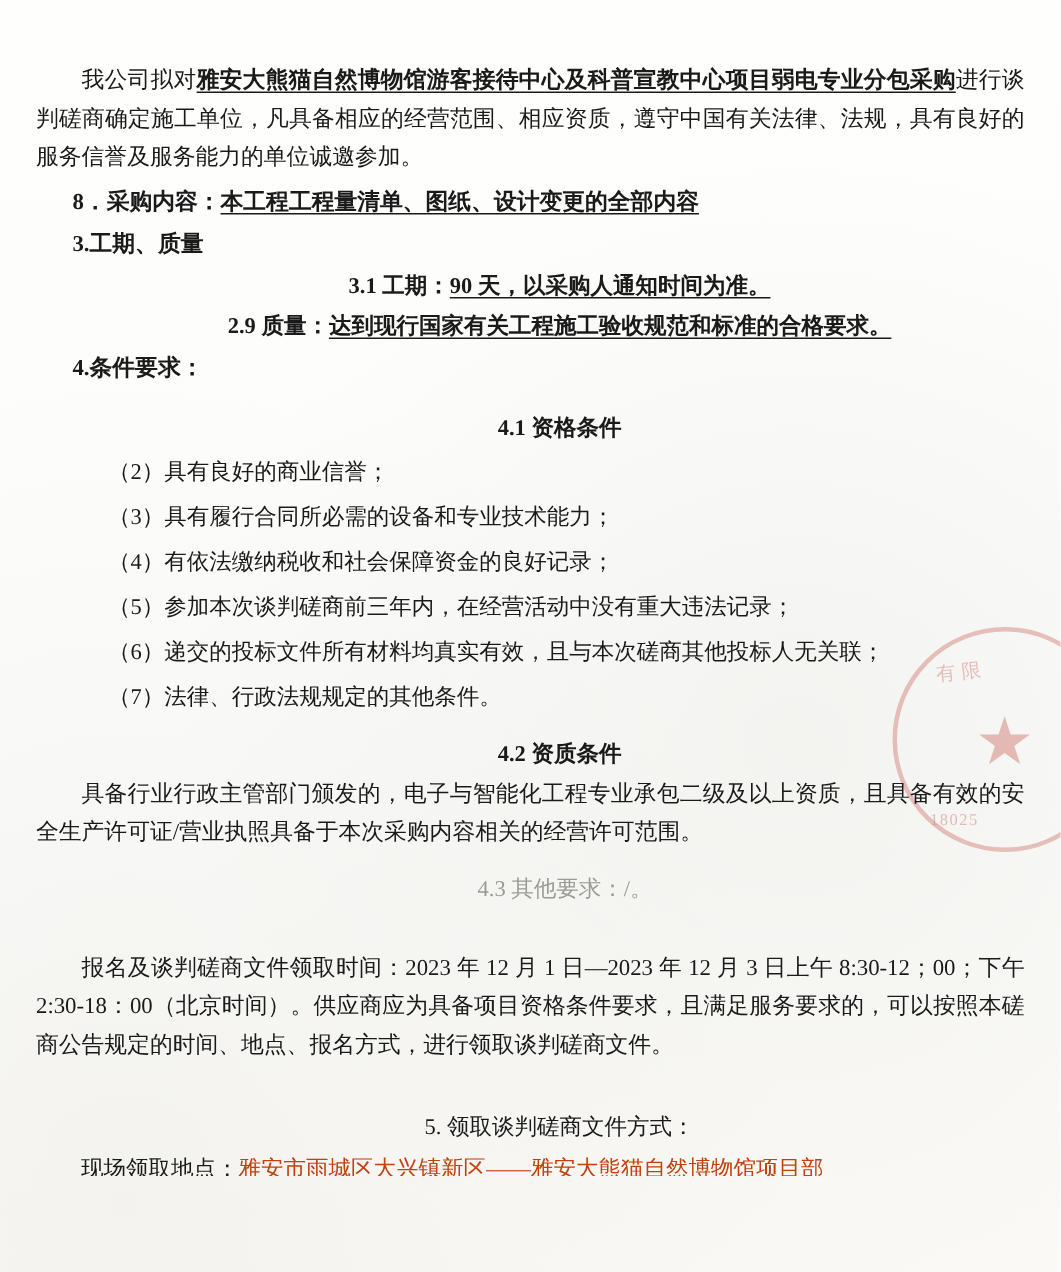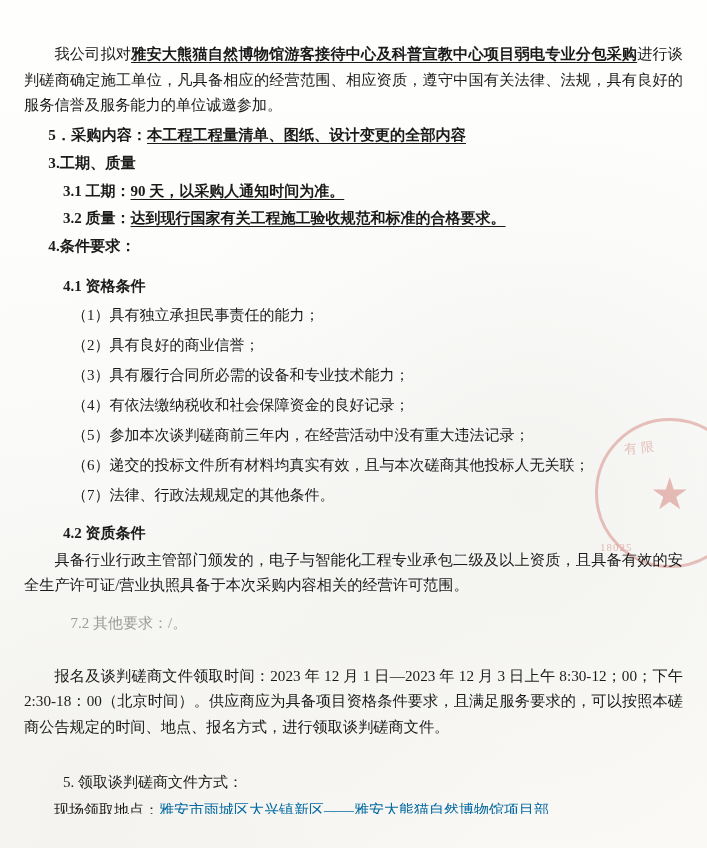--- a/index.html
+++ b/index.html
@@ -56,32 +56,33 @@
     font-weight: 700;
     margin: 2px 0 2px 0;
   }
   .lvl1 { padding-left: 1.6em; }
   .lvl2 { padding-left: 2.6em; }
   .lvl3 { padding-left: 3.1em; }
   .sub {
     font-size: 15px;
     line-height: 26px;
     margin: 1px 0;
+    text-align: center;
   }
   .sub.b { font-weight: 700; }
   .item {
     font-size: 15px;
     line-height: 30px;
     padding-left: 3.2em;
   }
   .faded {
     color: #9a9a96;
   }
   .blue-faded {
-    color: #0369a1;
+    color: #c2410c;
     font-family: Liberation Serif, serif;
   }
   
   .seal {
     position: absolute;
     right: -38px;
     top: 418px;
     width: 150px;
     height: 150px;
     border: 3px solid rgba(196, 74, 63, 0.50);
@@ -101,21 +102,21 @@
     position: absolute;
     left: 26px;
     top: 18px;
     font-size: 13px;
     color: rgba(196, 74, 63, 0.50);
     letter-spacing: 4px;
     transform: rotate(-6deg);
   }
   .seal .seal-num {
     position: absolute;
-    left: 2px;
+    left: 22px;
     bottom: 12px;
     font-size: 11px;
     color: rgba(196, 74, 63, 0.55);
     letter-spacing: 1px;
     font-family: "Liberation Serif", serif;
   }
   .cut {
     overflow: hidden;
     height: 18px;
   }
@@ -133,52 +134,51 @@
 
 <div class="content">
 
 
   <p class="para indent2">
     <span>我公司拟对</span><span class="b u">雅安大熊猫自然博物馆游客接待中心及科普宣教中心项目弱电专业分包采购</span><span>进行谈判磋商确定施工单位，凡具备相应的经营范围、相应资质，遵守中国有关法律、法规，具有良好的服务信誉及服务能力的单位诚邀参加。</span>
   </p>
 
 
   <div class="num-head lvl1">
-    <span>5．采购内容：</span><span class="u">本工程工程量清单、图纸、设计变更的全部内容</span>
+    <span>8．采购内容：</span><span class="u">本工程工程量清单、图纸、设计变更的全部内容</span>
   </div>
 
   <div class="num-head lvl1">
     <span>3.工期、质量</span>
   </div>
 
   <div class="sub b lvl2">
     <span>3.1 工期：</span><span class="u">90 天，以采购人通知时间为准。</span>
   </div>
 
   <div class="sub b lvl2">
-    <span>3.2 质量：</span><span class="u">达到现行国家有关工程施工验收规范和标准的合格要求。</span>
+    <span>2.9 质量：</span><span class="u">达到现行国家有关工程施工验收规范和标准的合格要求。</span>
   </div>
 
   <div class="num-head lvl1">4.条件要求：</div>
 
   <div class="sub b lvl2" style="margin-top:14px;">4.1 资格条件</div>
 
-  <div class="item">（1）具有独立承担民事责任的能力；</div>
   <div class="item">（2）具有良好的商业信誉；</div>
   <div class="item">（3）具有履行合同所必需的设备和专业技术能力；</div>
   <div class="item">（4）有依法缴纳税收和社会保障资金的良好记录；</div>
   <div class="item">（5）参加本次谈判磋商前三年内，在经营活动中没有重大违法记录；</div>
   <div class="item">（6）递交的投标文件所有材料均真实有效，且与本次磋商其他投标人无关联；</div>
   <div class="item">（7）法律、行政法规规定的其他条件。</div>
 
   <div class="sub b lvl2" style="margin-top:10px;">4.2 资质条件</div>
   <p class="para indent2" style="margin-top:0;">具备行业行政主管部门颁发的，电子与智能化工程专业承包二级及以上资质，且具备有效的安全生产许可证/营业执照具备于本次采购内容相关的经营许可范围。</p>
 
   <div class="sub faded lvl3" style="margin-top:12px;">
-    <span>7.2 其他要求：</span><span>/。</span>
+    <span>4.3 其他要求：</span><span>/。</span>
   </div>
 
   <p class="para indent2" style="">报名及谈判磋商文件领取时间：2023 年 12 月 1 日—2023 年 12 月 3 日上午 8:30-12；00；下午 2:30-18：00（北京时间）。供应商应为具备项目资格条件要求，且满足服务要求的，可以按照本磋商公告规定的时间、地点、报名方式，进行领取谈判磋商文件。</p>
 
   <div class="sub lvl2" style="margin-top:30px;">5. 领取谈判磋商文件方式：</div>
 
   <div class="cut">
     <span class="sub" style="padding-left:2em;display:inline-block;">现场领取地点：</span><span class="sub blue-faded u">雅安市雨城区大兴镇新区——雅安大熊猫自然博物馆项目部</span>
   </div>
 

